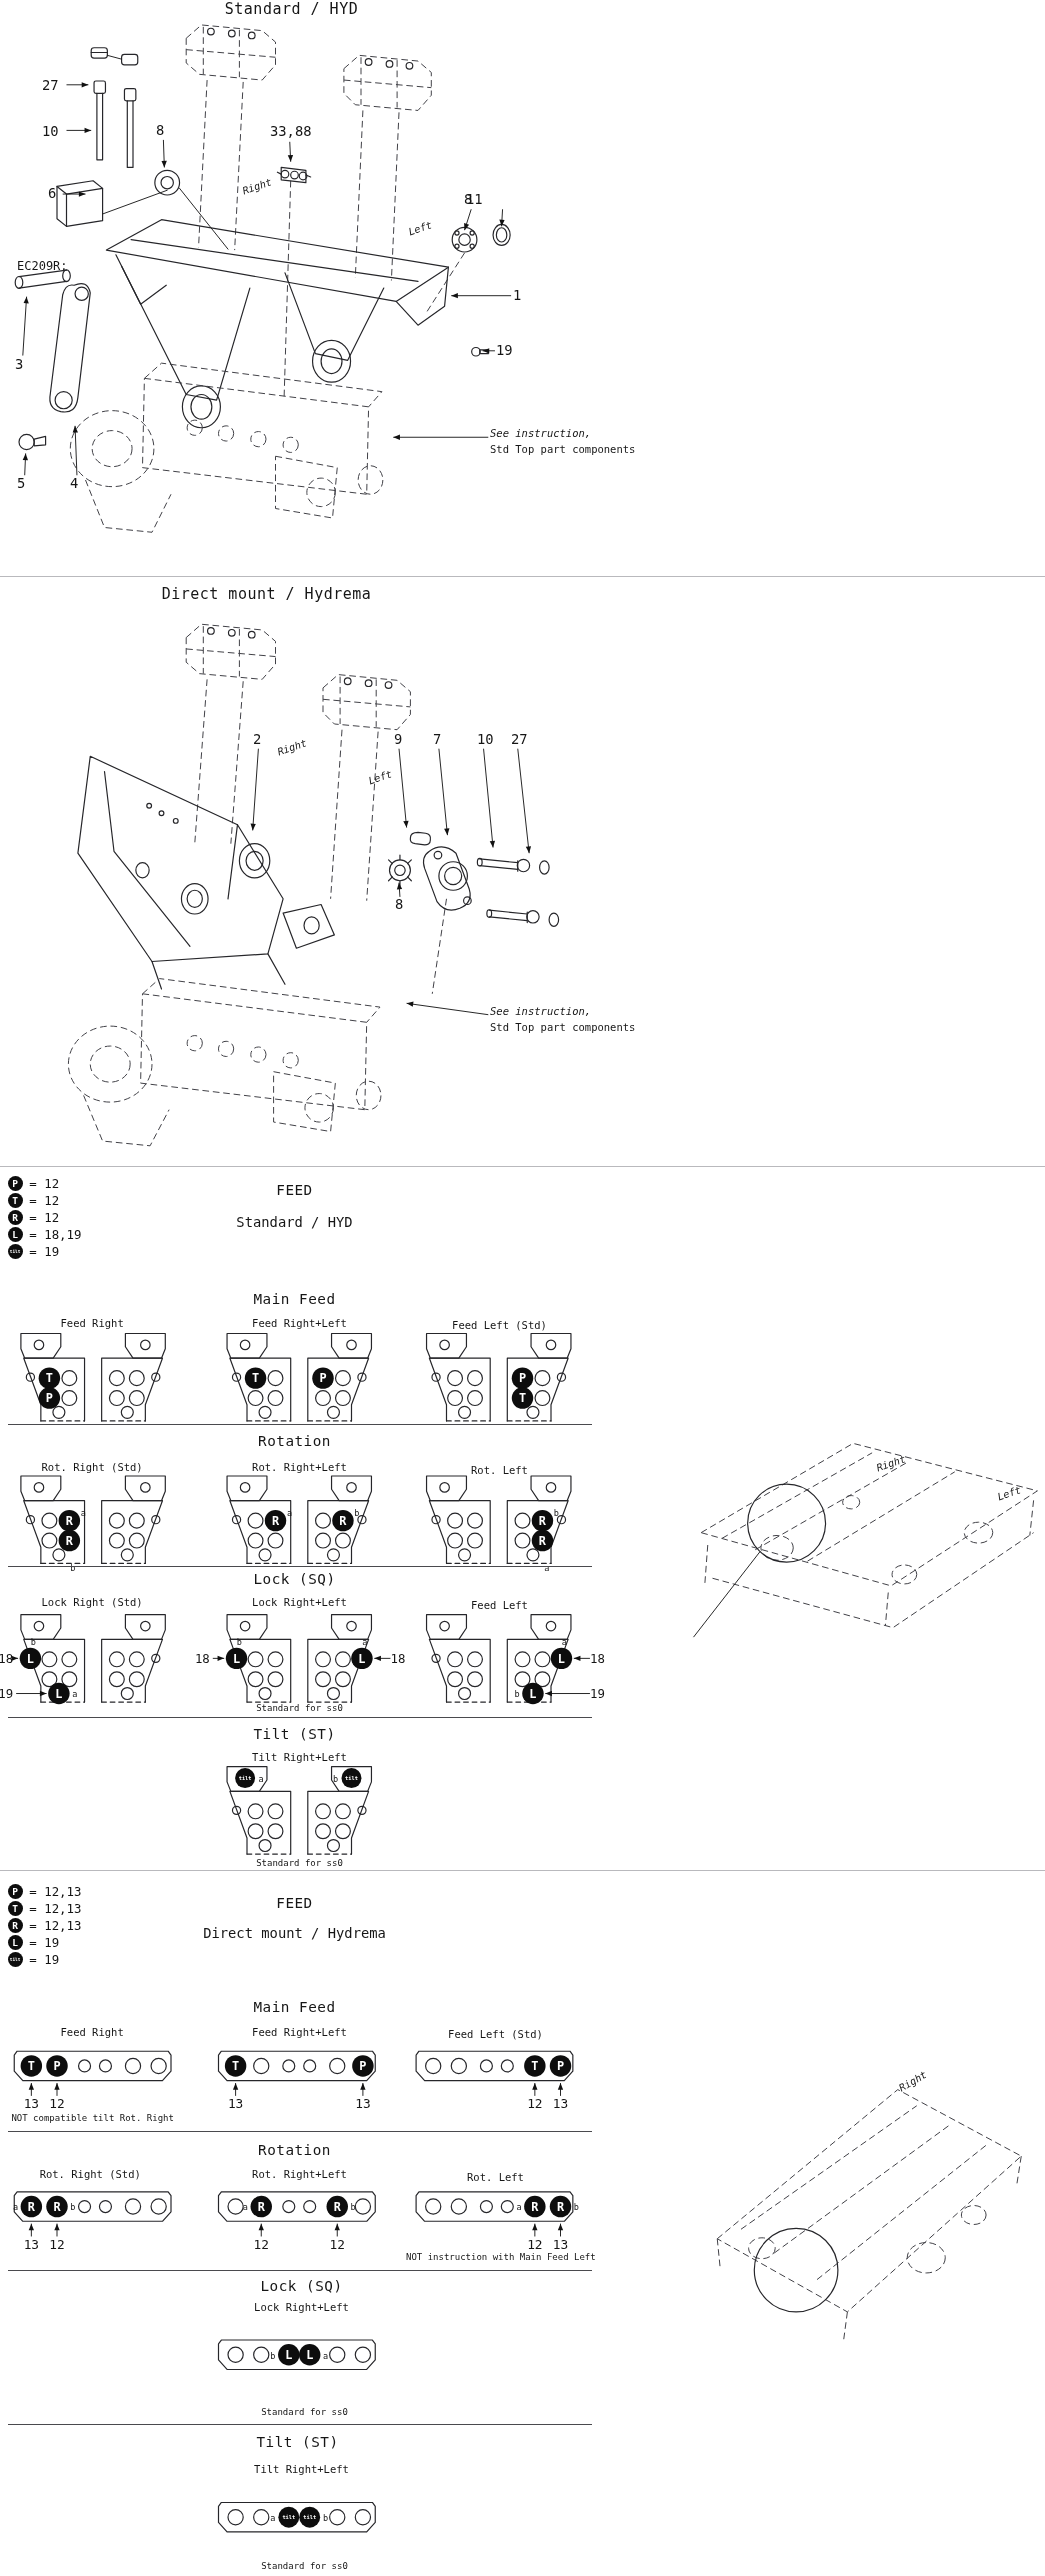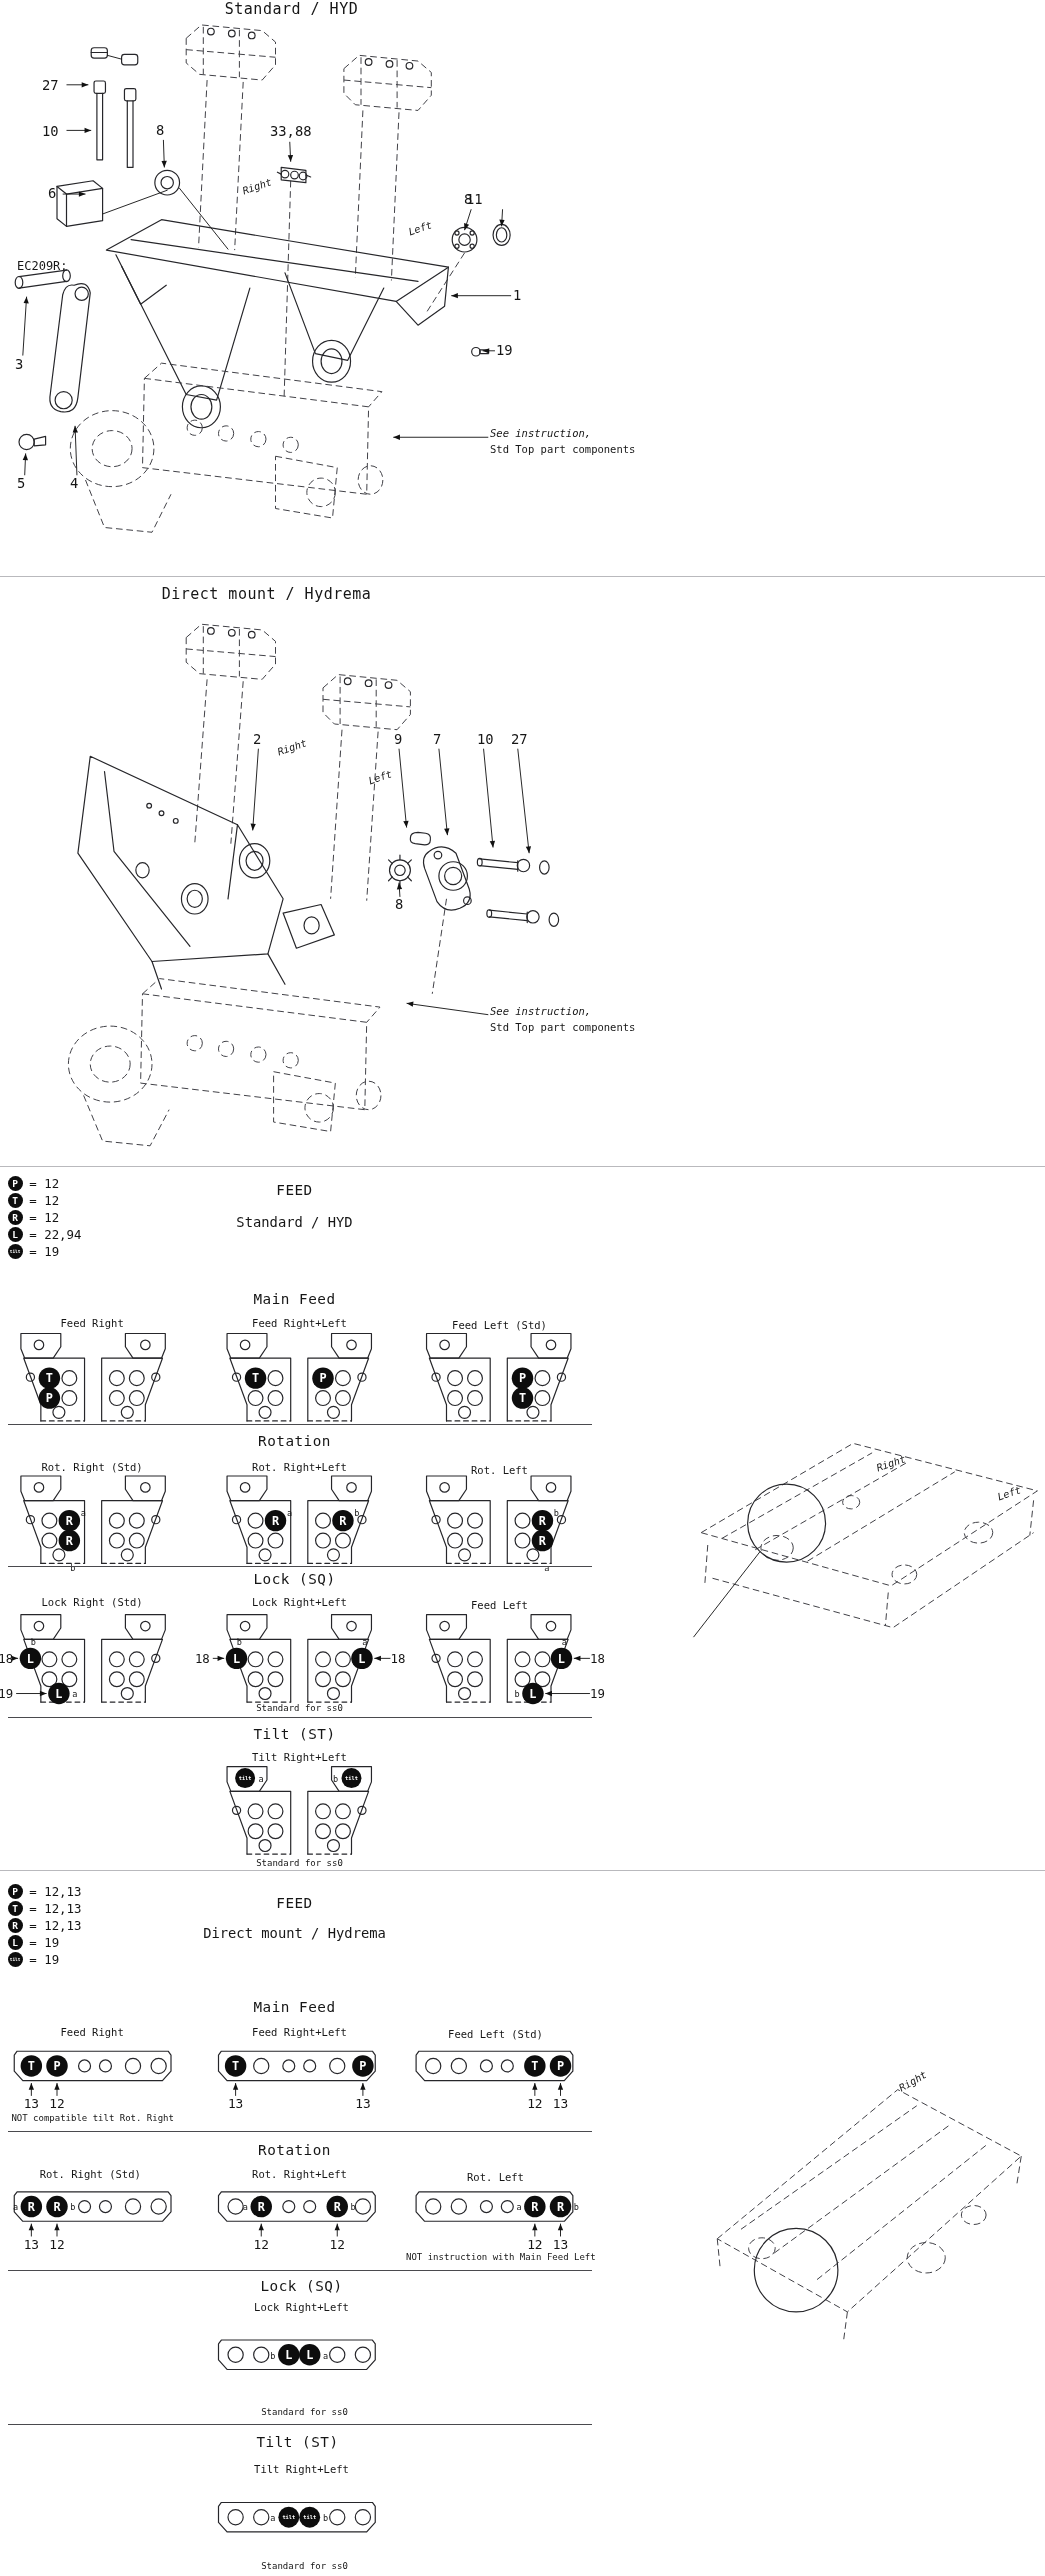--- a/index.html
+++ b/index.html
@@ -747,21 +747,21 @@
     <div class="lrow">
         <span class="sym">T</span>
         <span>= 12</span>
       </div>
     <div class="lrow">
         <span class="sym">R</span>
         <span>= 12</span>
       </div>
     <div class="lrow">
         <span class="sym">L</span>
-        <span>= 22,94</span>
+        <span>= 18,19</span>
       </div>
     <div class="lrow">
         <span class="sym">tilt</span>
         <span>= 19</span>
       </div>
   </div>
   <div class="t s15 ctr" style="left:152px;top:1182px;width:285px">FEED</div>
   <div class="t s14 ctr" style="left:152px;top:1215px;width:285px">Standard / HYD</div>
 
   <div class="t s15 ctr" style="left:152px;top:1291px;width:285px">Main Feed</div>

